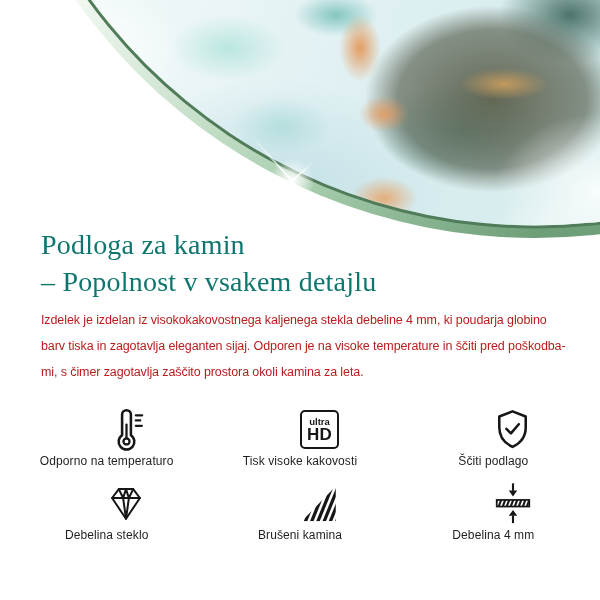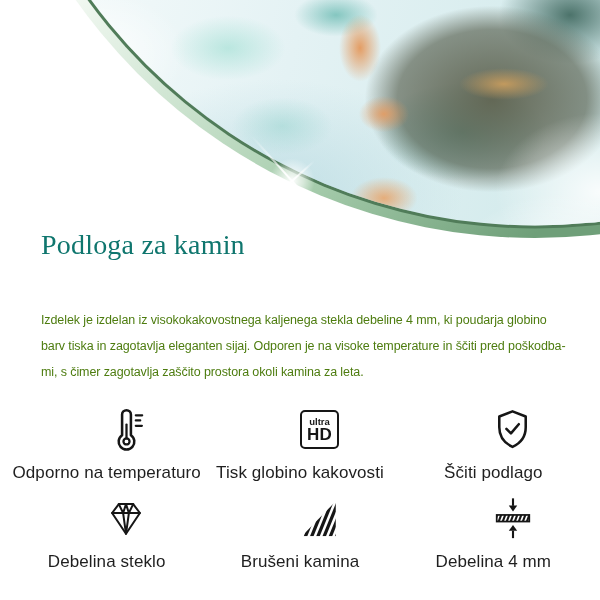--- a/index.html
+++ b/index.html
@@ -63,33 +63,33 @@
 
   
   .title-block { position: absolute; left: 41px; top: 226px; }
   .title-line {
     font-family: "Liberation Serif", "DejaVu Serif", serif;
     font-size: 28px; line-height: 37px; font-weight: 400;
     color: #0f766e; letter-spacing: 0.2px; white-space: nowrap;
   }
   .desc-block { position: absolute; left: 41px; top: 307px; }
   .desc-line {
-    font-size: 12.5px; line-height: 26px; color: #4d7c0f;
+    font-size: 12.5px; line-height: 26px; color: #b91c1c;
     letter-spacing: -0.1px; white-space: nowrap;
   }
 
   
   .features {
     position: absolute; left: 10px; top: 404px; width: 580px;
     display: grid; grid-template-columns: repeat(3, 1fr); row-gap: 10px;
   }
   .feature { display: flex; flex-direction: column; align-items: center; }
   .icon-box { height: 50px; display: flex; align-items: center; justify-content: center; padding-left: 39px; }
   .feature-label {
-    margin-top: 9px; font-size: 17px; color: #1f1f1f;
+    margin-top: 0; font-size: 12px; color: #1f1f1f;
     letter-spacing: 0.1px; text-align: center; white-space: nowrap;
   }
   .hd-box {
     width: 39px; height: 39px; border: 2.6px solid #161616; border-radius: 5px;
     display: flex; flex-direction: column; align-items: center; justify-content: center;
     box-sizing: border-box;
   }
   .hd-top { font-size: 9.5px; font-weight: 600; color: #161616; line-height: 10px; }
   .hd-bottom { font-size: 17px; font-weight: 800; color: #161616; line-height: 15px; letter-spacing: 0.2px; }
   svg.feat-icon { display: block; }
@@ -110,20 +110,21 @@
     </div>
     <div class="sparkle sparkle-small">
       <div class="ray ray-a"></div>
         <div class="ray ray-b"></div>
         <div class="glow"></div>
     </div>
   </div>
 
   <div class="title-block">
     <div class="title-line">Podloga za kamin</div>
+    <div class="title-line">– Popolnost v vsakem detajlu</div>
   </div>
 
   <div class="desc-block">
     <div class="desc-line">Izdelek je izdelan iz visokokakovostnega kaljenega stekla debeline 4 mm, ki poudarja globino</div>
     <div class="desc-line">barv tiska in zagotavlja eleganten sijaj. Odporen je na visoke temperature in ščiti pred poškodba-</div>
     <div class="desc-line">mi, s čimer zagotavlja zaščito prostora okoli kamina za leta.</div>
   </div>
 
   <div class="features">
 
@@ -139,21 +140,21 @@
       <div class="feature-label">Odporno na temperaturo</div>
     </div>
 
     <div class="feature">
       <div class="icon-box">
         <div class="hd-box">
           <span class="hd-top">ultra</span>
           <span class="hd-bottom">HD</span>
         </div>
       </div>
-      <div class="feature-label">Tisk globino kakovosti</div>
+      <div class="feature-label">Tisk visoke kakovosti</div>
     </div>
 
     <div class="feature">
       <div class="icon-box">
         <svg class="feat-icon" width="47" height="47" viewBox="0 0 48 48" fill="none" stroke="#161616">
           <path d="M24 5.5 L37.5 10.7 V21.8 c0 9.8 -5.6 16.4 -13.5 20 c-7.9 -3.6 -13.5 -10.2 -13.5 -20 V10.7 Z" stroke-width="2.6" stroke-linejoin="round"></path>
           <path d="M17.8 23.4 L22.4 28 L30.4 18.6" stroke-width="2.6" stroke-linecap="round" stroke-linejoin="round"></path>
         </svg>
       </div>
       <div class="feature-label">Ščiti podlago</div>

